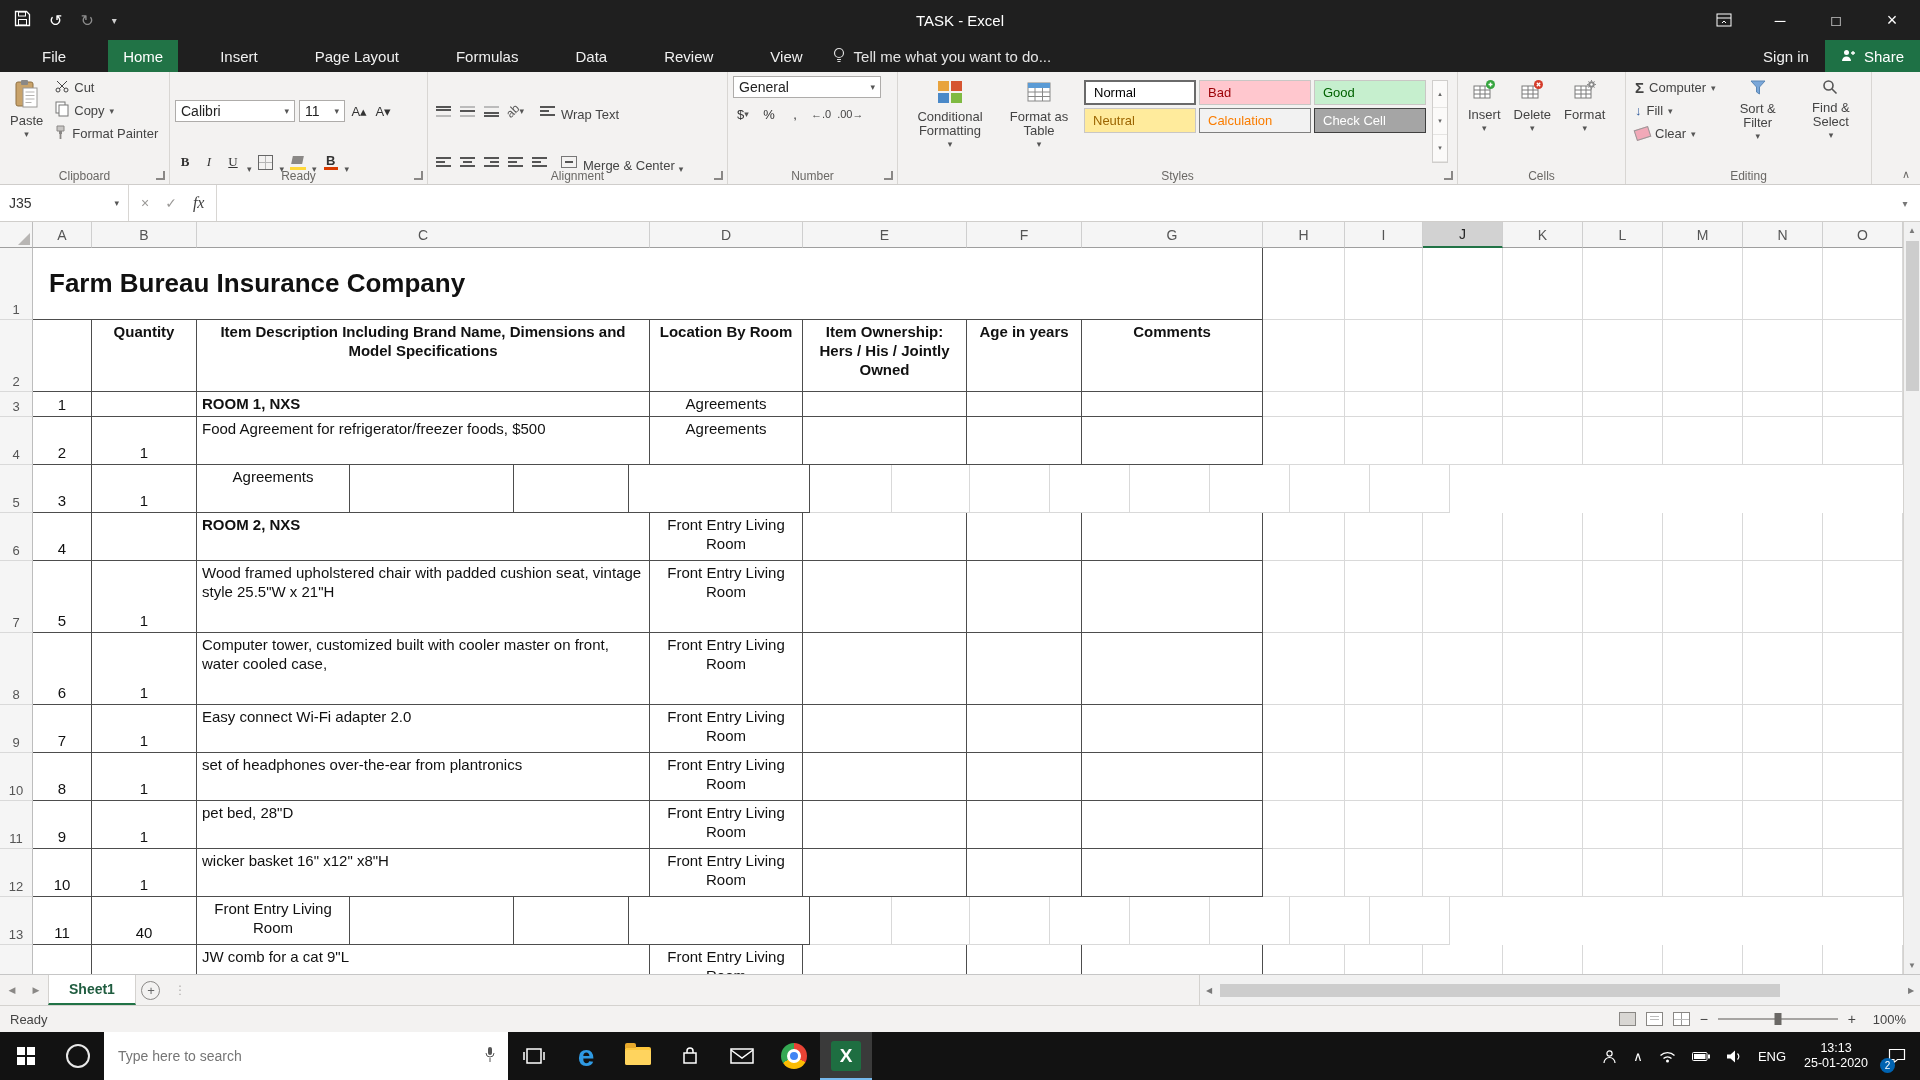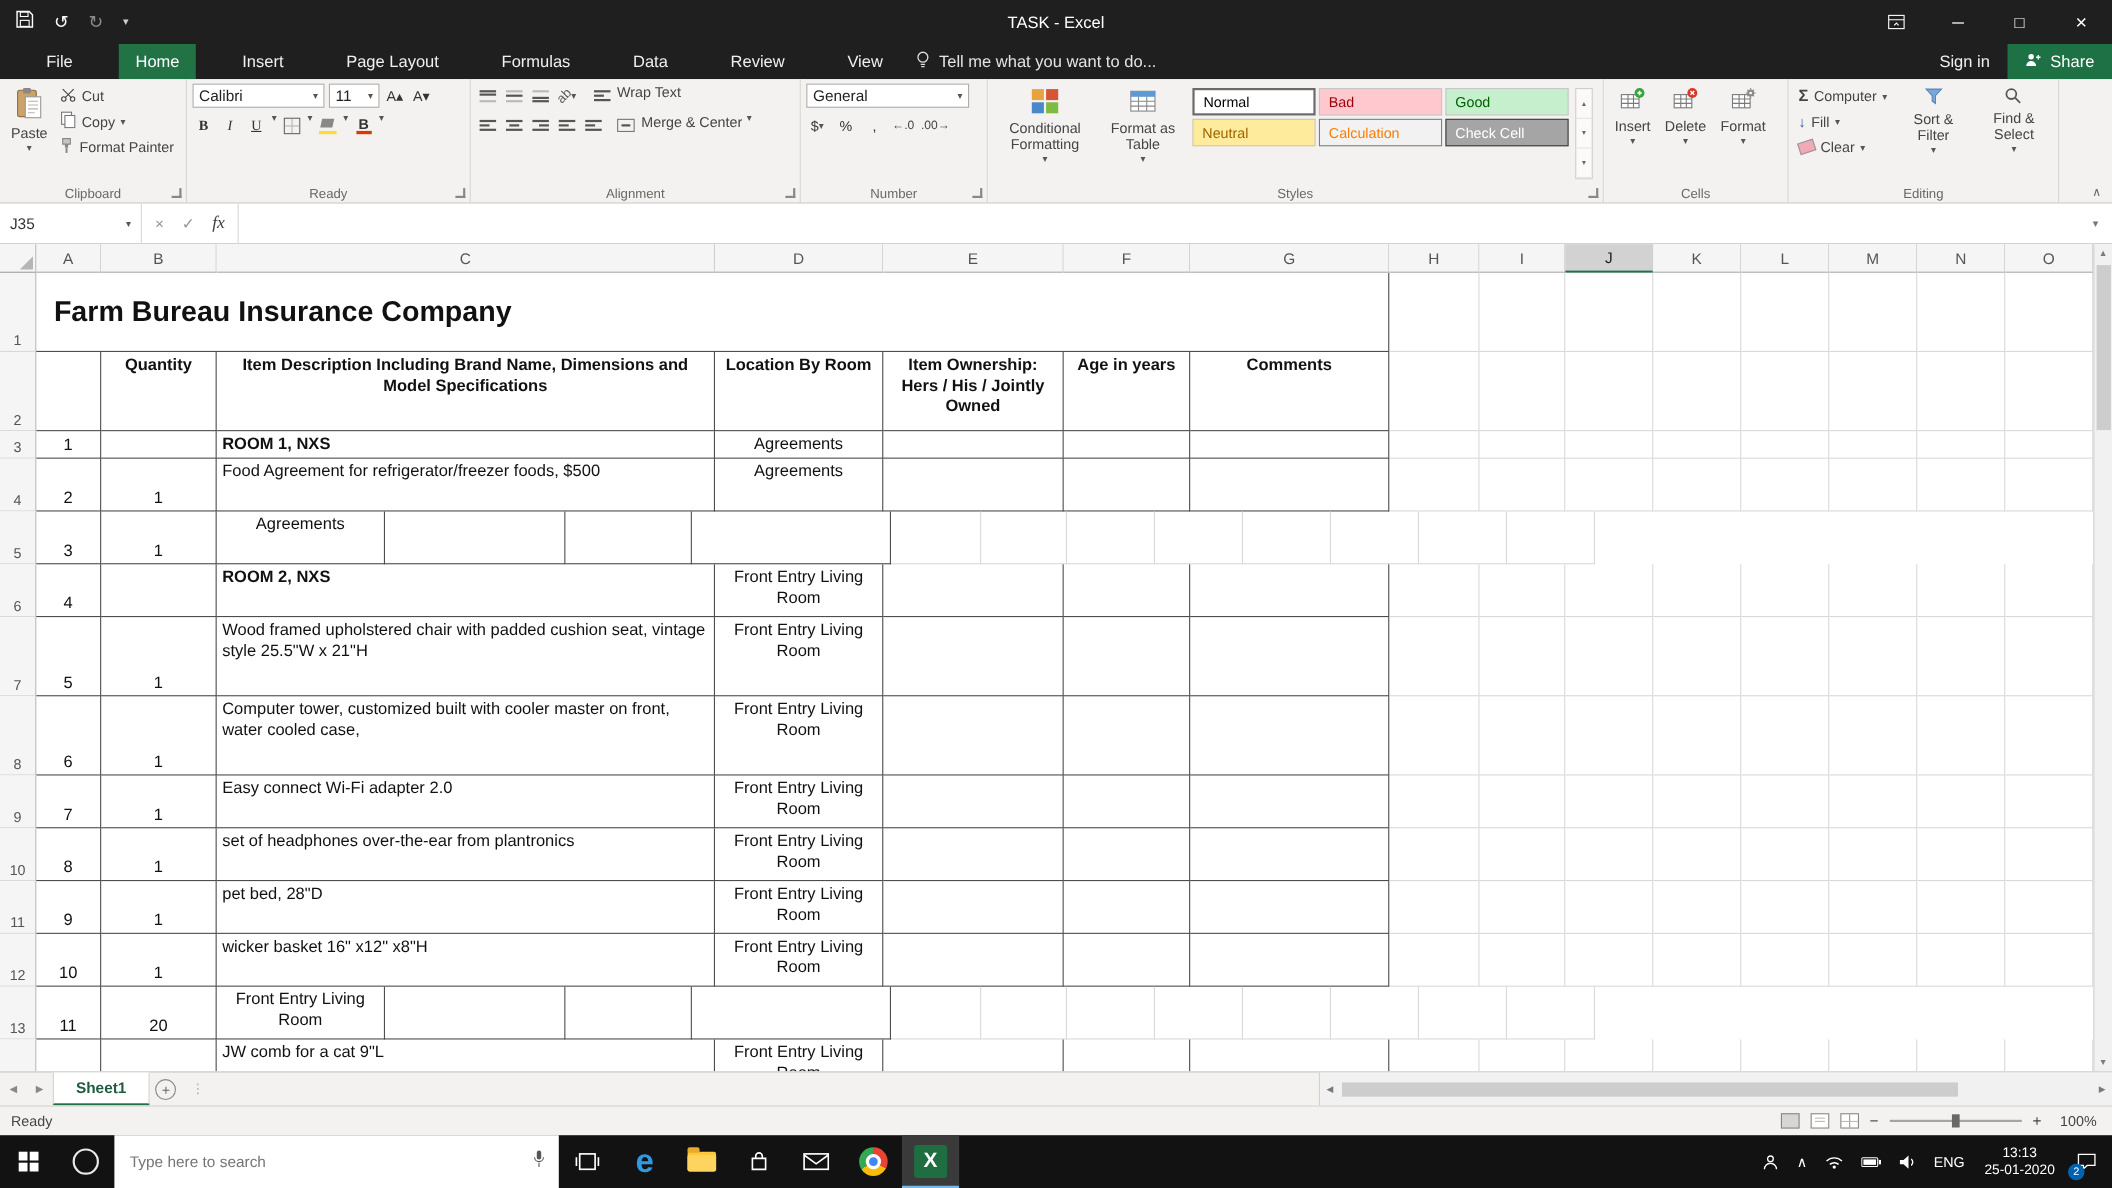--- a/index.html
+++ b/index.html
@@ -27,21 +27,21 @@
   
   .ribbon{height:112px;background:#f3f2f1;border-bottom:1px solid #cfcdcb;display:flex;color:#444;font-size:13px;position:relative;flex:0 0 auto;}
   .rgroup{position:relative;border-right:1px solid #d8d6d3;padding:4px 5px 17px;display:flex;align-items:flex-start;gap:3px;flex:0 0 auto;box-sizing:border-box;}
   .glabel{position:absolute;bottom:1px;left:0;right:0;text-align:center;font-size:12px;color:#6a6865;}
   .launcher{position:absolute;right:4px;bottom:4px;width:7px;height:7px;border-right:2px solid #8a8886;border-bottom:2px solid #8a8886;}
   .bigbtn{display:flex;flex-direction:column;align-items:center;gap:2px;padding:3px 5px;text-align:center;line-height:14px;}
   .caret{font-size:9px;color:#555;line-height:8px;}
   .smallcol{display:flex;flex-direction:column;justify-content:flex-start;}
   .smallbtn{display:flex;align-items:center;gap:5px;height:23px;padding:0 4px;white-space:nowrap;}
   .fontcol{display:flex;flex-direction:column;gap:5px;}
-  .fontrow{display:flex;align-items:flex-start;gap:4px;}
+  .fontrow{display:flex;align-items:flex-end;gap:4px;margin-top:24px;}
   .combo{background:#fff;border:1px solid #aeacaa;display:flex;align-items:center;justify-content:space-between;padding:1px 5px;height:22px;box-sizing:border-box;font-size:14px;color:#222;}
   .tbtn{display:flex;align-items:center;justify-content:center;min-width:20px;height:22px;color:#333;}
   .bold-g{font-weight:bold;font-family:"Liberation Serif",serif;}
   .ital-g{font-style:italic;font-family:"Liberation Serif",serif;}
   .und-g{text-decoration:underline;font-family:"Liberation Serif",serif;}
   .lines{width:15px;height:11px;display:inline-block;}
   .lines.la{background:linear-gradient(#555,#555) left 0 top 0/15px 2px no-repeat,linear-gradient(#555,#555) left 0 top 4px/9px 2px no-repeat,linear-gradient(#555,#555) left 0 top 8px/15px 2px no-repeat;}
   .lines.lc{background:linear-gradient(#555,#555) center 0/15px 2px no-repeat,linear-gradient(#555,#555) center 4px/9px 2px no-repeat,linear-gradient(#555,#555) center 8px/15px 2px no-repeat;}
   .lines.lr{background:linear-gradient(#555,#555) right 0 top 0/15px 2px no-repeat,linear-gradient(#555,#555) right 0 top 4px/9px 2px no-repeat,linear-gradient(#555,#555) right 0 top 8px/15px 2px no-repeat;}
   .lines.vt{background:linear-gradient(#555,#555) 0 0/15px 2px no-repeat,linear-gradient(#555,#555) 0 3px/15px 2px no-repeat,linear-gradient(#bbb,#bbb) 0 9px/15px 2px no-repeat;}
@@ -826,21 +826,21 @@
             <div class="cell lite a-ct" style="width: 80px;"></div>
             <div class="cell lite a-ct" style="width: 80px;"></div>
             <div class="cell lite a-ct" style="width: 80px;"></div>
           </div>
           <div class="grow" style="height: 48px;">
             <div class="gutter">13</div>
             <div class="cell dark a-cb" style="width: 59px;">
               <span>11</span>
             </div>
             <div class="cell dark a-cb" style="width: 105px;">
-              <span>20</span>
+              <span>40</span>
             </div>
             <div class="cell dark a-ct" style="width: 153px;">
               <span>Front Entry Living Room</span>
             </div>
             <div class="cell dark a-ct" style="width: 164px;"></div>
             <div class="cell dark a-ct" style="width: 115px;"></div>
             <div class="cell dark a-ct" style="width: 181px;"></div>
             <div class="cell lite a-ct" style="width: 82px;"></div>
             <div class="cell lite a-ct" style="width: 78px;"></div>
             <div class="cell lite a-ct" style="width: 80px;"></div>

